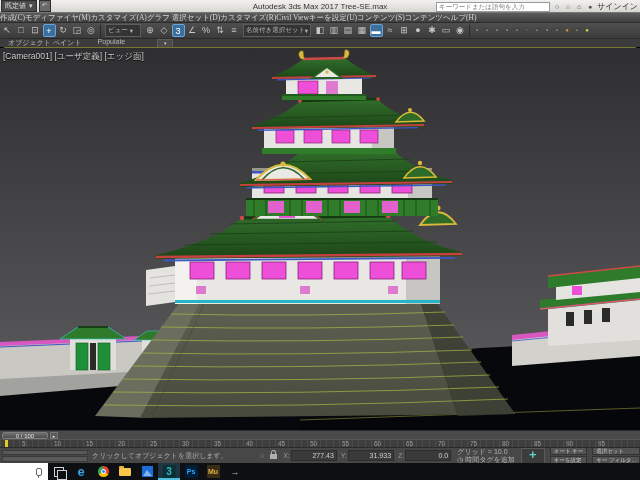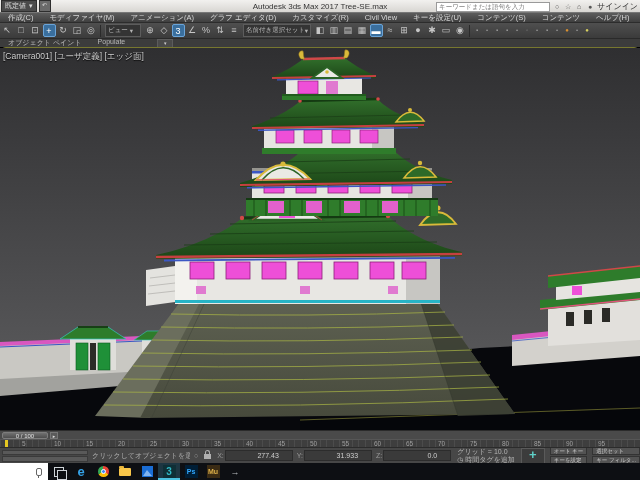--- a/index.html
+++ b/index.html
@@ -17,21 +17,21 @@
   .title-text{position:absolute;left:0;right:0;text-align:center;pointer-events:none;}
   .title-right{position:absolute;right:2px;top:1px;display:flex;align-items:center;gap:3px;}
   .title-search{width:108px;height:8px;font-size:6.5px;border:1px solid #9a9a9a;background:#fff;
     padding:0 2px;font-family:"Liberation Sans",sans-serif;}
   .t-ico{font-size:7px;color:#555;width:8px;text-align:center;}
 
   
   .menubar{position:absolute;left:0;top:12px;width:640px;height:10px;
     background:linear-gradient(#5c5c5c,#3f3f3f);border-top:1px solid #777;box-sizing:border-box;
     display:flex;align-items:center;font-size:7.5px;color:#d8d8d8;white-space:nowrap;}
-  .menu-item{padding:0 8px;line-height:10px;}
+  .menu-item{padding:0 0;line-height:10px;font-family:Liberation Serif, serif;}
 
   
   .toolbar{position:absolute;left:0;top:22px;width:640px;height:16px;
     background:linear-gradient(#4f4f4f,#3b3b3b);display:flex;align-items:center;
     border-top:1px solid #2c2c2c;box-sizing:border-box;}
   .tool{width:13px;height:13px;margin:0 0.5px;border-radius:2px;color:#c6c6c6;
     font-size:9px;line-height:13px;text-align:center;flex:0 0 auto;}
   .tool.active{background:#3a6f9e;border:1px solid #6aa4d8;box-sizing:border-box;color:#fff;}
   .tool.mini{width:9px;font-size:6px;color:#9a9a9a;}
   .tb-select{height:11px;background:#343434;border:1px solid #5c5c5c;color:#b5b5b5;
@@ -69,21 +69,21 @@
 
   
   .statusbar{position:absolute;left:0;top:447px;width:640px;height:16px;background:#474747;
     border-top:1px solid #2b2b2b;box-sizing:border-box;display:flex;align-items:center;
     overflow:hidden;font-size:7px;color:#b5b5b5;}
   .listener{width:86px;height:12px;margin-left:2px;display:flex;flex-direction:column;gap:1px;}
   .listener i{display:block;height:5px;background:#595959;border:1px solid #3a3a3a;}
   .prompt{margin-left:4px;flex:1;white-space:nowrap;overflow:hidden;font-size:7px;color:#aeaeae;}
   .coord-lbl{color:#9a9a9a;margin:0 1px 0 4px;}
   .coord{width:40px;height:9px;background:#3a3a3a;border:1px solid #2c2c2c;color:#cfcfcf;
-    font-size:7px;text-align:right;padding:0 13px;font-family:"Liberation Sans",sans-serif;}
+    font-size:7px;text-align:right;padding:0 2px;font-family:"Liberation Sans",sans-serif;}
   .stat-col{display:flex;flex-direction:column;line-height:8px;margin-left:6px;white-space:nowrap;}
   .bigplus{width:22px;height:14px;margin-left:6px;background:#3c3c3c;border:1px solid #5a5a5a;
     color:#5fd0c8;font-size:13px;font-weight:bold;text-align:center;line-height:12px;flex:0 0 auto;}
   .key-col{display:flex;flex-direction:column;gap:1px;margin-left:5px;flex:0 0 auto;}
   .key-btn{height:6px;background:#535353;border:1px solid #333;color:#ccc;font-size:5.5px;
     line-height:6px;padding:0 3px;white-space:nowrap;}
   .lock{width:7px;height:5px;background:#b0b0b0;position:relative;margin:2px 2px 0 6px;flex:0 0 auto;}
   .lock::before{content:'';position:absolute;top:-4px;left:1px;width:3px;height:3px;
     border:1px solid #b0b0b0;border-bottom:none;border-radius:3px 3px 0 0;}
   .iso{color:#9a9a9a;font-size:7px;margin-left:4px;}
@@ -139,22 +139,22 @@
       <span class="t-ico">☆</span>
       <span class="t-ico">⌂</span>
       <span class="t-ico">●</span>
       <span>サインイン</span>
     </div>
   </div>
 
   <nav class="menubar">
       <span class="menu-item">作成(C)</span>
       <span class="menu-item">モディファイヤ(M)</span>
-      <span class="menu-item">アニメーション(A)</span>
-      <span class="menu-item">グラフ エディタ(D)</span>
+      <span class="menu-item">カスタマイズ(A)</span>
+      <span class="menu-item">グラフ 選択セット(D)</span>
       <span class="menu-item">カスタマイズ(R)</span>
       <span class="menu-item">Civil View</span>
       <span class="menu-item">キーを設定(U)</span>
       <span class="menu-item">コンテンツ(S)</span>
       <span class="menu-item">コンテンツ</span>
       <span class="menu-item">ヘルプ(H)</span>
     </nav>
 
   <div class="toolbar">
     <span style="display:flex">

